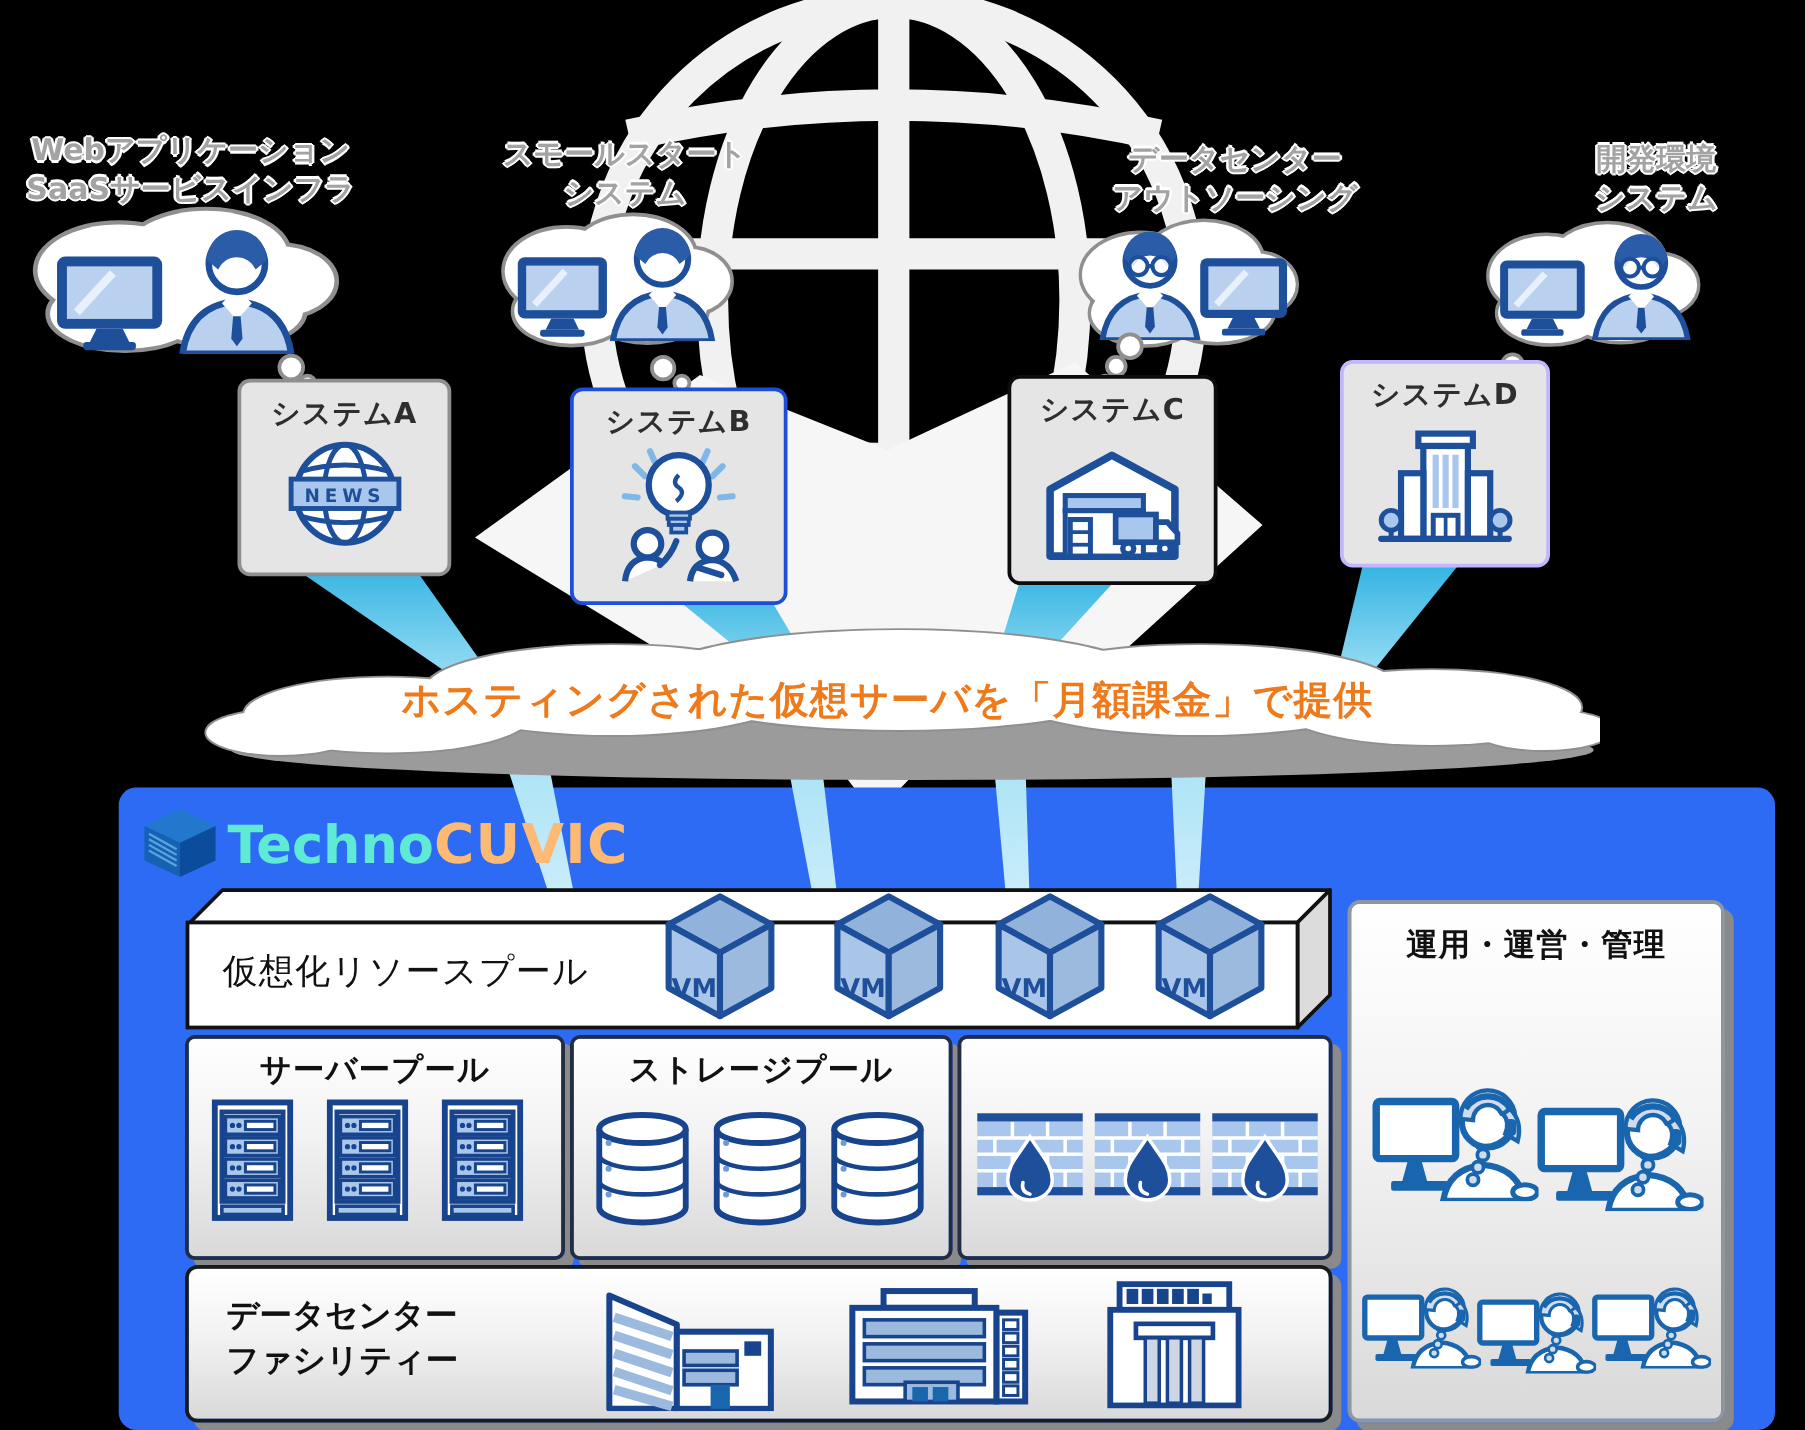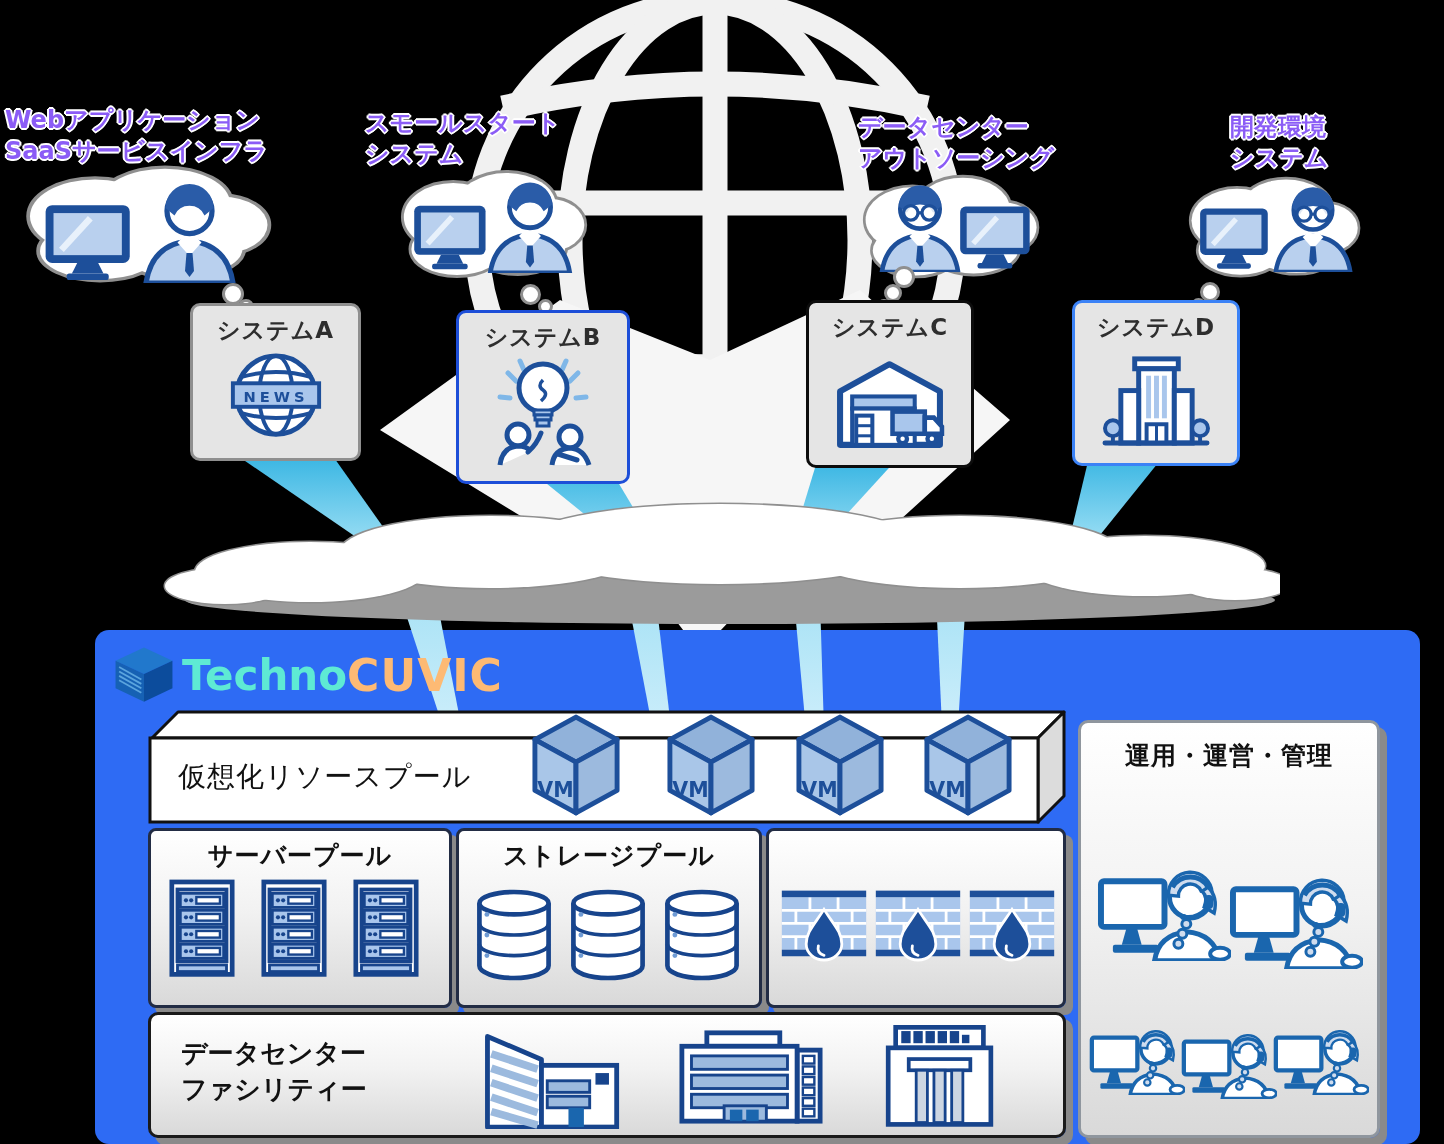--- a/index.html
+++ b/index.html
@@ -1,20 +1,20 @@
 <!DOCTYPE html>
 <html><head>
 <meta charset="utf-8">
 <style>
   html,body{margin:0;padding:0;background:#000;}
   .canvas{position:relative;width:1444px;height:1144px;background:#000;overflow:hidden;
           font-family:"DejaVu Sans","Liberation Sans",sans-serif;}
   .abs{position:absolute;}
   
-  .uc-label{position:absolute;font-weight:bold;font-size:24px;color:#8b5cf6;
+  .uc-label{position:absolute;text-align:center;font-weight:bold;font-size:24px;color:#a3a3a3;
     line-height:31px;z-index:3;
     text-shadow:2px 0 0 #fff,-2px 0 0 #fff,0 2px 0 #fff,0 -2px 0 #fff,
                 1px 1px 0 #fff,-1px -1px 0 #fff,1px -1px 0 #fff,-1px 1px 0 #fff;}
   
   .bubble{position:absolute;z-index:3;}
   .bubble svg.cloudshape{position:absolute;left:0;top:0;width:100%;height:100%;}
   .bead{position:absolute;background:#fff;border:3px solid #8f8f8f;border-radius:50%;z-index:3;}
   
   .sysbox{position:absolute;background:#e5e5e5;border-radius:10px;z-index:3;}
   .sysbox .systitle{display:block;text-align:center;margin-top:9px;font-size:23px;font-weight:bold;color:#2e2e2e;letter-spacing:1px;}
@@ -440,21 +440,21 @@
     <svg class="sysicon" style="top:40px" width="110" height="114">
         <use href="#sym-idea"></use>
       </svg>
   </div>
   <div class="sysbox" style="left:806px;top:300px;width:162px;height:162px;border:3px solid #0c0c0c">
     <span class="systitle">システムC</span>
     <svg class="sysicon" style="top:48px" width="116" height="101">
         <use href="#sym-warehouse"></use>
       </svg>
   </div>
-  <div class="sysbox" style="left:1072px;top:300px;width:162px;height:160px;border:3px solid #3b82f6">
+  <div class="sysbox" style="left:1072px;top:288px;width:162px;height:160px;border:3px solid #c4b5fd">
     <span class="systitle">システムD</span>
     <svg class="sysicon" style="top:44px" width="114" height="104">
         <use href="#sym-building"></use>
       </svg>
   </div>
 
   <div class="bluebox"></div>
 
   <svg class="abs z5" style="left:0;top:0" width="1444" height="1144" viewBox="0 0 1444 1144">
     <polygon points="400,596 436,596 462,730 444,730" fill="url(#gBeamPale)"></polygon>
@@ -477,20 +477,21 @@
     <g fill="#fff">
       <ellipse cx="150" cy="72" rx="115" ry="30"></ellipse>
         <ellipse cx="330" cy="52" rx="150" ry="36"></ellipse>
       <ellipse cx="560" cy="44" rx="200" ry="40"></ellipse>
         <ellipse cx="800" cy="52" rx="160" ry="36"></ellipse>
       <ellipse cx="985" cy="66" rx="120" ry="30"></ellipse>
         <ellipse cx="65" cy="86" rx="60" ry="18"></ellipse>
       <ellipse cx="1075" cy="84" rx="55" ry="16"></ellipse>
       </g>
   </svg>
+  <div class="cloudtext">ホスティングされた仮想サーバを「月額課金」で提供</div>
 
   <div class="logo">
     <svg width="64" height="60" viewBox="0 0 72 66">
         <use href="#sym-logocube"></use>
       </svg>
     <span class="t1">Techno</span>
       <span class="t2">CUVIC</span>
   </div>
 
   <svg class="abs z8" style="left:142px;top:702px" width="930" height="128" viewBox="0 0 930 128">

